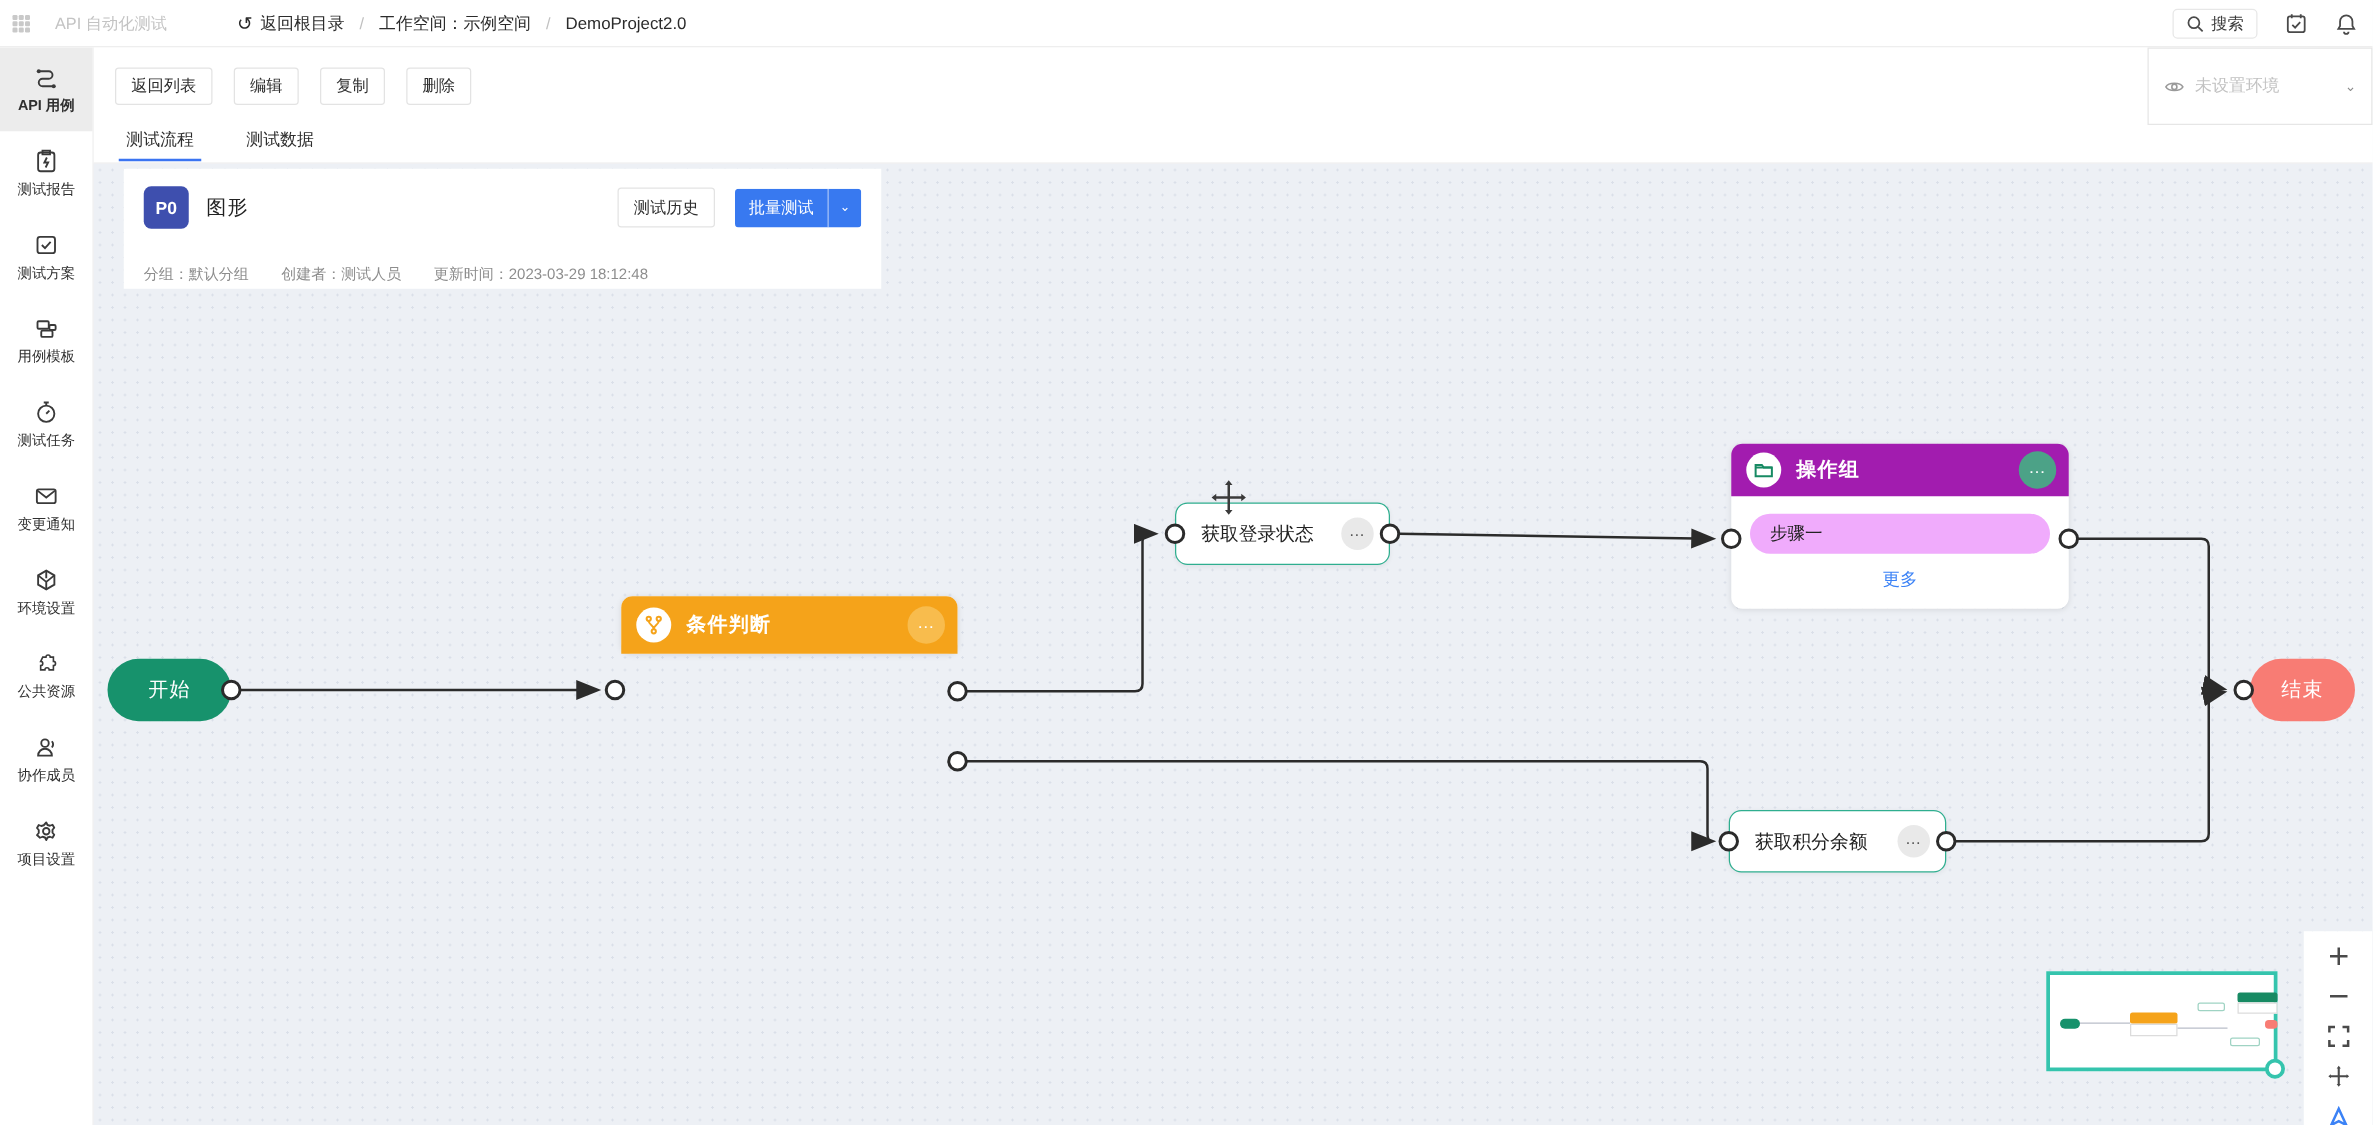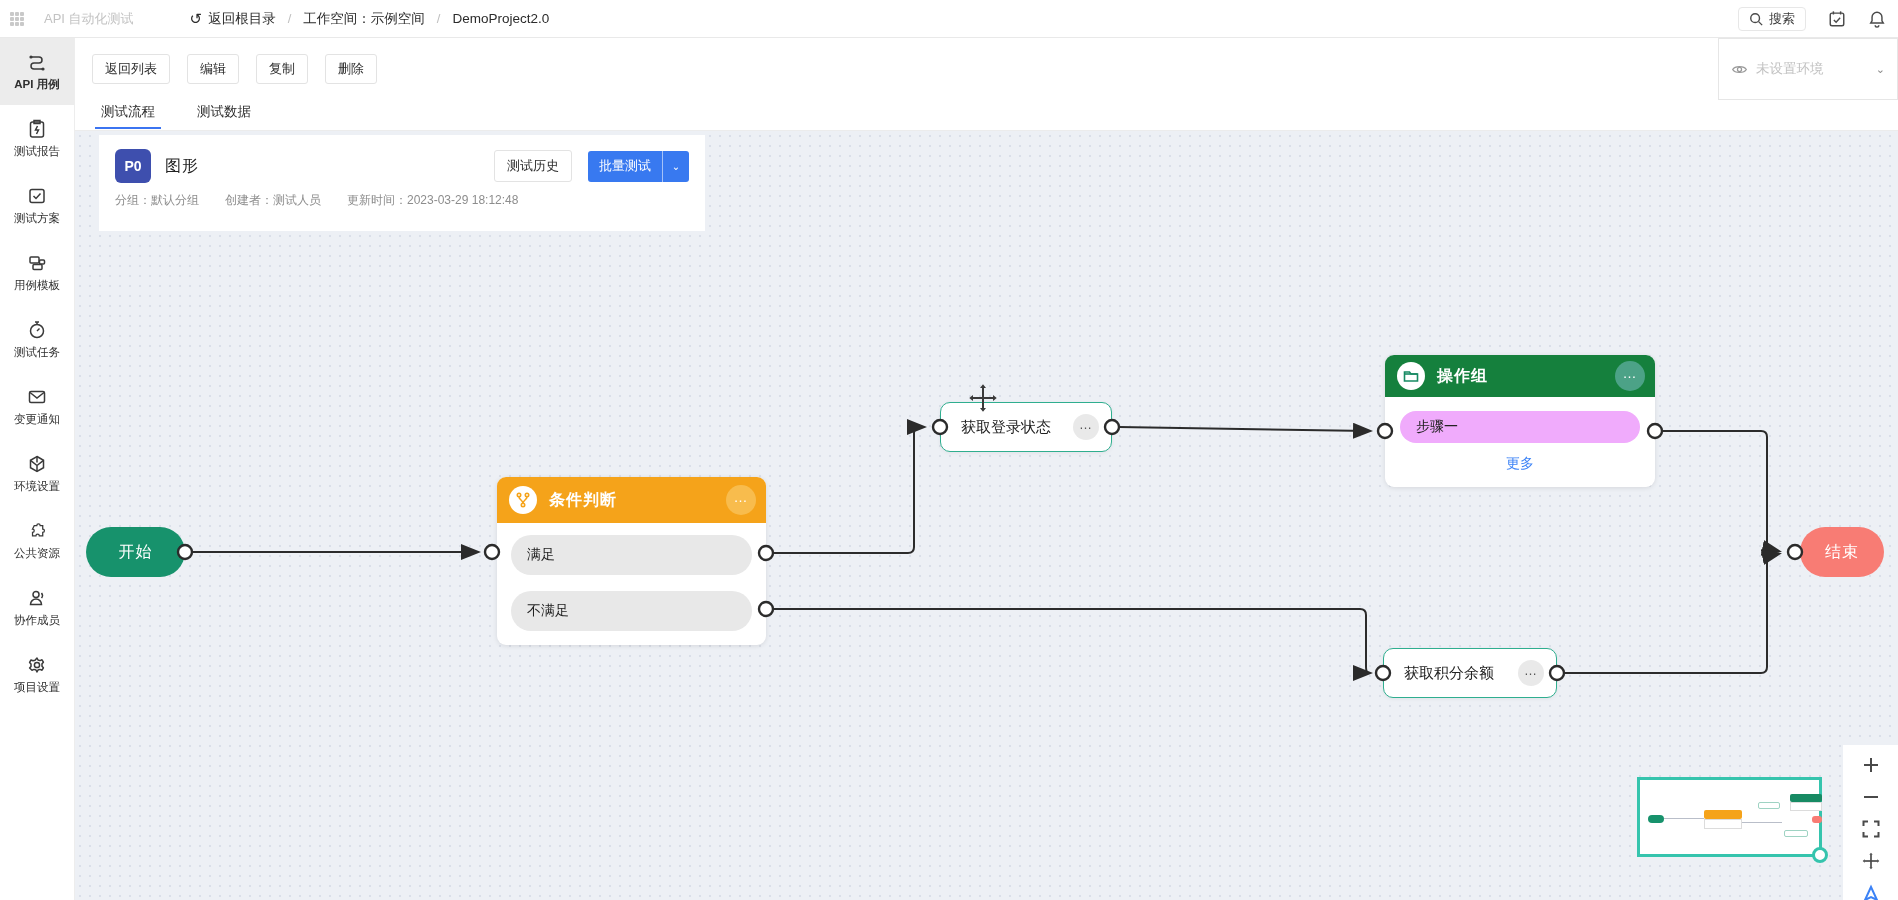--- a/index.html
+++ b/index.html
@@ -61,21 +61,21 @@
     width:36px; height:34px; display:flex; align-items:center; justify-content:center; }
   .case-title { font-size:16px; color:#222; margin-left:14px; letter-spacing:1px; }
   .info-actions { margin-left:auto; display:flex; align-items:center; }
   .hist-btn { border:1px solid #e3e3e3; background:#fff; border-radius:3px; font-size:13px; color:#2e2e2e;
     padding:6px 12px; cursor:pointer; font-family:inherit; }
   .batch-btn { display:flex; margin-left:16px; border-radius:3px; overflow:hidden; cursor:pointer; }
   .batch-main { background:#3879f0; color:#fff; font-size:13px; padding:6.5px 11px;
     border-right:1px solid rgba(255,255,255,.55); }
   .batch-arrow { background:#3879f0; color:#fff; width:26px; display:flex; align-items:center;
     justify-content:center; font-size:10px; }
-  .info-row2 { display:flex; align-items:center; margin-top:9px; font-size:12px; color:#8d8d8d; gap:26px; }
+  .info-row2 { display:flex; align-items:center; margin-top:28px; font-size:12px; color:#8d8d8d; gap:26px; }
 
   
   .pill-node { position:absolute; height:50px; border-radius:25px; display:flex; align-items:center;
     justify-content:center; color:#fff; font-size:16px; z-index:2; cursor:pointer; letter-spacing:1px; }
   .node-start { left:11px; top:396px; width:99px; background:#17926c; }
   .node-end { left:1725px; top:396px; width:84px; background:#f87c74; }
 
   .simple-node { position:absolute; height:50px; background:#fff; border:1.5px solid #2fae8f; border-radius:10px;
     display:flex; align-items:center; padding:0 12px 0 20px; z-index:2; font-size:15px; color:#222;
     box-shadow:0 1px 4px rgba(0,0,0,.06); cursor:pointer; }
@@ -92,21 +92,21 @@
     align-items:center; justify-content:center; }
   .card-header .hicon svg { width:16px; height:16px; fill:none; stroke-width:1.6; }
   .card-title { color:#fff; font-size:16px; font-weight:bold; margin-left:12px; letter-spacing:1px; }
   .hdots { margin-left:auto; width:30px; height:30px; border-radius:50%; color:#fff; display:flex;
     align-items:center; justify-content:center; font-size:14px; letter-spacing:1px; cursor:pointer;
     line-height:1; padding-bottom:7px; }
   .node-cond { left:422px; top:346px; width:269px; }
   .node-cond .card-header { background:#f5a31a; }
   .node-cond .hdots { background:#f8bc4d; }
   .node-group { left:1310px; top:224px; width:270px; }
-  .node-group .card-header { background:#15803d; height:42px; }
+  .node-group .card-header { background:#a21caf; height:42px; }
   .node-group .hdots { background:#4ca287; }
   .branch-row { margin:12px 14px 0; height:40px; background:#e8e8e8; border-radius:20px;
     display:flex; align-items:center; padding-left:16px; font-size:14px; color:#222; cursor:pointer; }
   .card-body { padding-bottom:14px; }
   .step-row { margin:14px 15px 0; height:32px; background:#f0abfc; border-radius:19px;
     display:flex; align-items:center; padding-left:16px; font-size:14px; color:#222; cursor:pointer;font-family:Liberation Serif, serif; }
   .more-link { text-align:center; margin-top:12px; color:#3b82f6; font-size:14px; cursor:pointer; }
 
   .edge-layer { position:absolute; left:0; top:0; width:1823px; height:769px; z-index:3; pointer-events:none; }
   .cursor-icon { position:absolute; left:893px; top:252px; z-index:4; pointer-events:none; }
@@ -329,24 +329,20 @@
         <span class="hicon">
           <svg viewBox="0 0 16 16" stroke="#f5a31a">
               <circle cx="4" cy="3" r="1.7"></circle>
               <circle cx="12" cy="3" r="1.7"></circle>
               <circle cx="8" cy="13" r="1.7"></circle>
               <path d="M4 4.7 C4 8 8 8 8 11.3 M12 4.7 C12 8 8 8 8 11.3"></path>
             </svg>
         </span>
         <span class="card-title">条件判断</span>
         <span class="hdots">…</span>
-      </div>
-      <div class="card-body">
-        <div class="branch-row">满足</div>
-        <div class="branch-row" style="margin-top:16px;">不满足</div>
       </div>
     </div>
 
     <div class="simple-node node-login">
       <span>获取登录状态</span>
       <span class="dots-btn">…</span>
     </div>
 
     <div class="card-node node-group">
       <div class="card-header">

